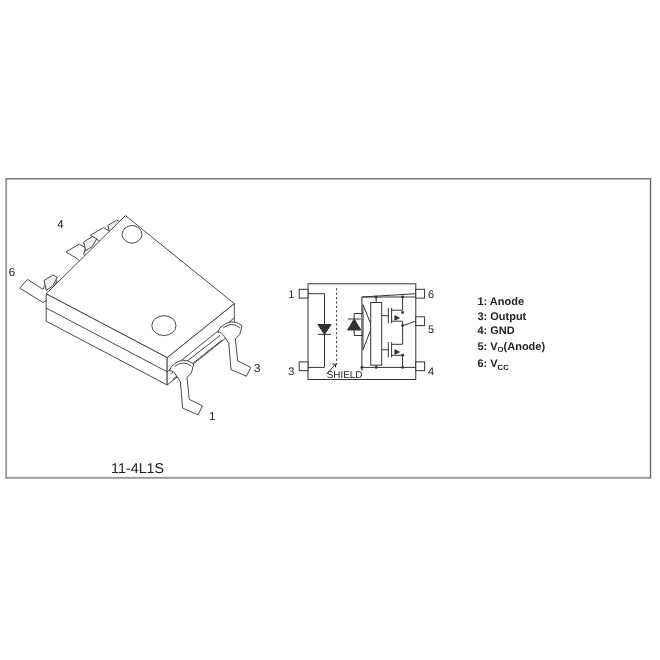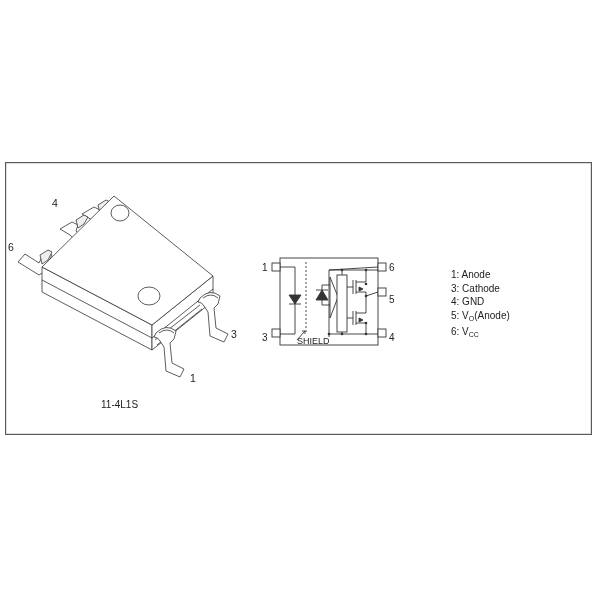--- a/index.html
+++ b/index.html
@@ -2,24 +2,24 @@
 <html><head>
 <meta charset="utf-8">
 <style>
   html, body { margin:0; padding:0; background:#ffffff; }
   body { width:600px; height:600px; position:relative; overflow:hidden;
          font-family:"Liberation Sans", sans-serif; }
   #frame { position:absolute; left:5px; top:162px; width:587px; height:273px;
            border:1px solid #5a5a5a; box-shadow: inset 0 0 0 0.5px #bbb; box-sizing:border-box; }
   svg { position:absolute; left:0; top:0; }
   .lbl { font-family:"Liberation Sans", sans-serif; fill:#222; }
-  #legend { position:absolute; left:451px; top:268px; font-size:10px; line-height:13.6px; color:#222; }
+  #legend { position:absolute; left:434px; top:268px; font-size:10px; line-height:13.6px; color:#222;font-weight:bold; }
   #legend div { white-space:nowrap; }
   #legend sub { font-size:7px; vertical-align:-2px; }
-  #pkg-name { position:absolute; left:101px; top:399px; font-size:10px; color:#222; }
+  #pkg-name { position:absolute; left:101px; top:418px; font-size:13px; color:#222; }
 </style>
 </head>
 <body>
 
 <div id="frame"></div>
 
 <svg width="600" height="600">
   <g stroke="#333" stroke-width="0.8" fill="#fff" stroke-linejoin="round">
 
     <g>
@@ -128,17 +128,17 @@
     <text x="262" y="341">3</text>
     <text x="389" y="271">6</text>
     <text x="389" y="303">5</text>
     <text x="389" y="341">4</text>
     <text x="297" y="344" font-size="9">SHIELD</text>
   </g>
 </svg>
 
 <div id="legend">
   <div><span>1: Anode</span></div>
-  <div><span>3: Cathode</span></div>
+  <div><span>3: Output</span></div>
   <div><span>4: GND</span></div>
   <div><span>5: V</span><sub>O</sub><span>(Anode)</span></div>
   <div><span>6: V</span><sub>CC</sub></div>
 </div>
 
 </body></html>

